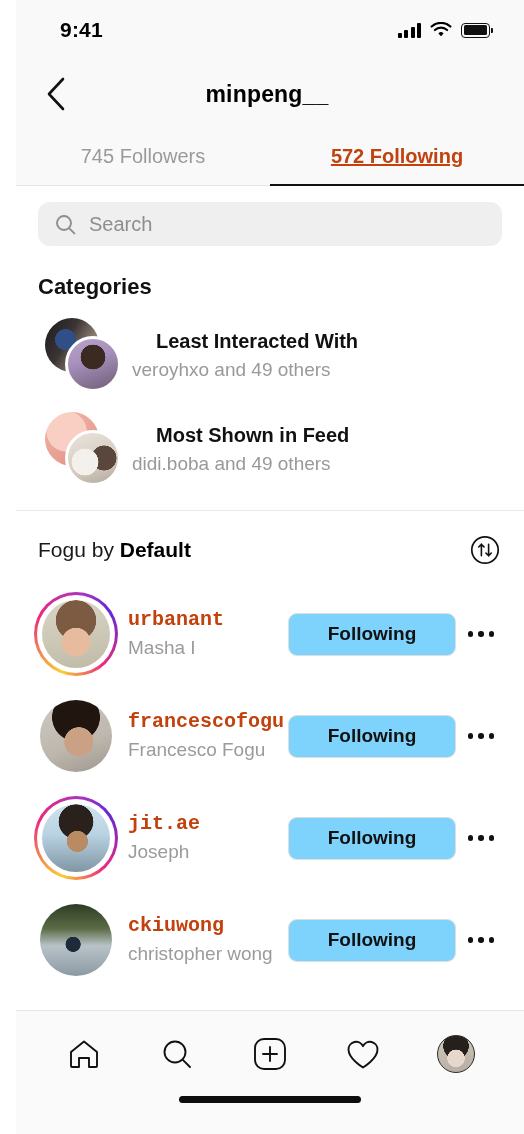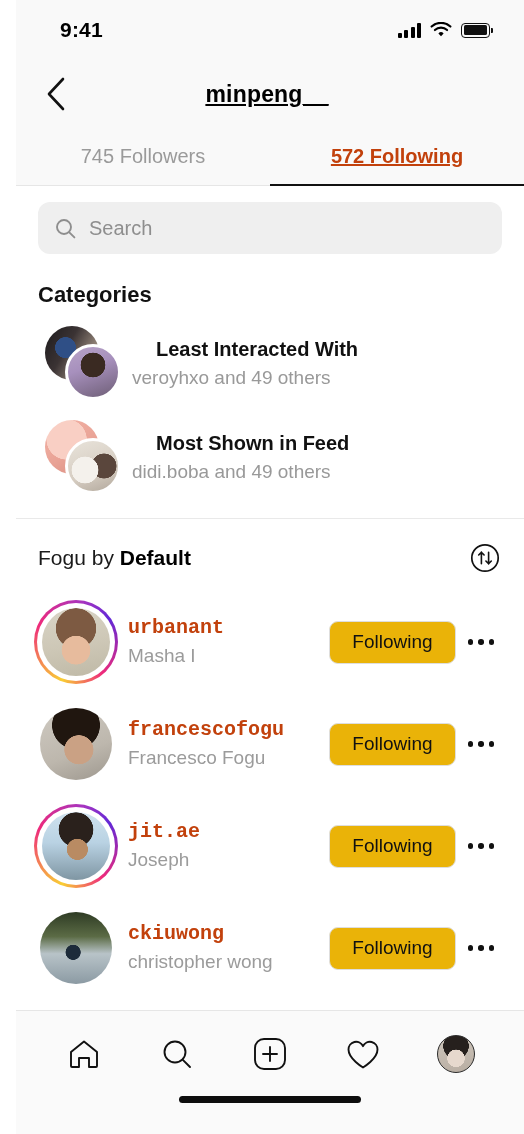--- a/index.html
+++ b/index.html
@@ -31,40 +31,40 @@
   .batt span{display:block;width:100%;height:100%;background:#111;border-radius:1.6px;}
 
   
   .navbar {
     height:68px; flex:0 0 68px; background:#f9f9f9;
     display:flex; align-items:center; position:relative; padding:0 20px;
   }
   .back { width:40px; height:40px; display:flex; align-items:center; justify-content:center; cursor:pointer; }
   .nav-title {
     position:absolute; left:0; right:6px; text-align:center;
-    font-size:23px; font-weight:600; color:#000; letter-spacing:0.2px; pointer-events:none;text-decoration:underline;
+    font-size:23px; font-weight:600; color:#000; letter-spacing:0.2px; pointer-events:none;
   }
 
   
   .tabs { height:58px; flex:0 0 58px; background:#f9f9f9; display:flex; border-bottom:1px solid #e6e6e6; }
   .tab {
     flex:1; display:flex; align-items:center; justify-content:center;
     font-size:20px; color:#9a9a9a; font-weight:400; cursor:pointer; position:relative;
   }
   .tab.active { color:#c2410c; font-weight:600;text-decoration:underline; }
   .tab.active::after {
     content:""; position:absolute; left:0; right:0; bottom:-1px; height:2.5px; background:#111;
   }
 
   
   .content { flex:1 1 auto; background:#fff; overflow:hidden; }
 
   .search-wrap { padding:16px 22px 14px; }
   .searchbar {
-    height:52px; background:#efefef; border-radius:12px;
+    height:44px; background:#efefef; border-radius:12px;
     display:flex; align-items:center; gap:13px; padding:0 17px; cursor:text;
   }
   .searchbar .ph { font-size:20px; color:#8e8e8e; }
 
   .section-title { font-size:22px; font-weight:700; color:#111; padding:14px 22px 8px; }
 
   .cat-row { display:flex; align-items:center; padding:10px 22px; cursor:pointer; }
   .stack { position:relative; width:84px; height:74px; flex:0 0 84px; }
   .stack .av { position:absolute; border-radius:50%; background-size:cover; background-position:center; }
   .stack .av.back { width:54px; height:54px; left:7px; top:0; }
@@ -87,22 +87,22 @@
     position:absolute; inset:0; border-radius:50%;
     background:conic-gradient(from 200deg, #f9ce34 0deg, #ee2a7b 95deg, #a634c0 170deg, #6228d7 215deg, #ee2a7b 300deg, #f9ce34 360deg);
   }
   .ring::after { content:""; position:absolute; inset:3px; border-radius:50%; background:#fff; }
   .pfp { position:relative; width:72px; height:72px; border-radius:50%; background-size:cover; background-position:center; z-index:2; }
   .ring + .pfp { width:68px; height:68px; }
   .u-text { flex:1 1 auto; margin-left:10px; min-width:0; }
   .u-name { font-size:20px; font-weight:600; color:#c2410c; line-height:1.3;font-family:Liberation Mono, monospace; }
   .u-full { font-size:19px; color:#9b9b9b; line-height:1.3; margin-top:3px; }
   .follow-btn {
-    flex:0 0 auto; width:127px; height:43px; border:1px solid #dedede; border-radius:9px;
-    background:#eab308; font-size:19px; font-weight:400; color:#111;
+    flex:0 0 auto; width:168px; height:43px; border:1px solid #dedede; border-radius:9px;
+    background:#7dd3fc; font-size:19px; font-weight:700; color:#111;
     display:flex; align-items:center; justify-content:center; cursor:pointer;
     font-family:"Liberation Sans", sans-serif;
   }
   .dots { flex:0 0 auto; width:50px; height:44px; display:flex; align-items:center; justify-content:center; gap:5px; cursor:pointer; }
   .dots i { width:5.5px; height:5.5px; border-radius:50%; background:#111; display:block; }
 
   
   .tabbar {
     flex:0 0 86px; height:86px; background:#fafafa; border-top:1px solid #e6e6e6;
     display:flex; align-items:center; justify-content:space-around; padding:0 22px;

